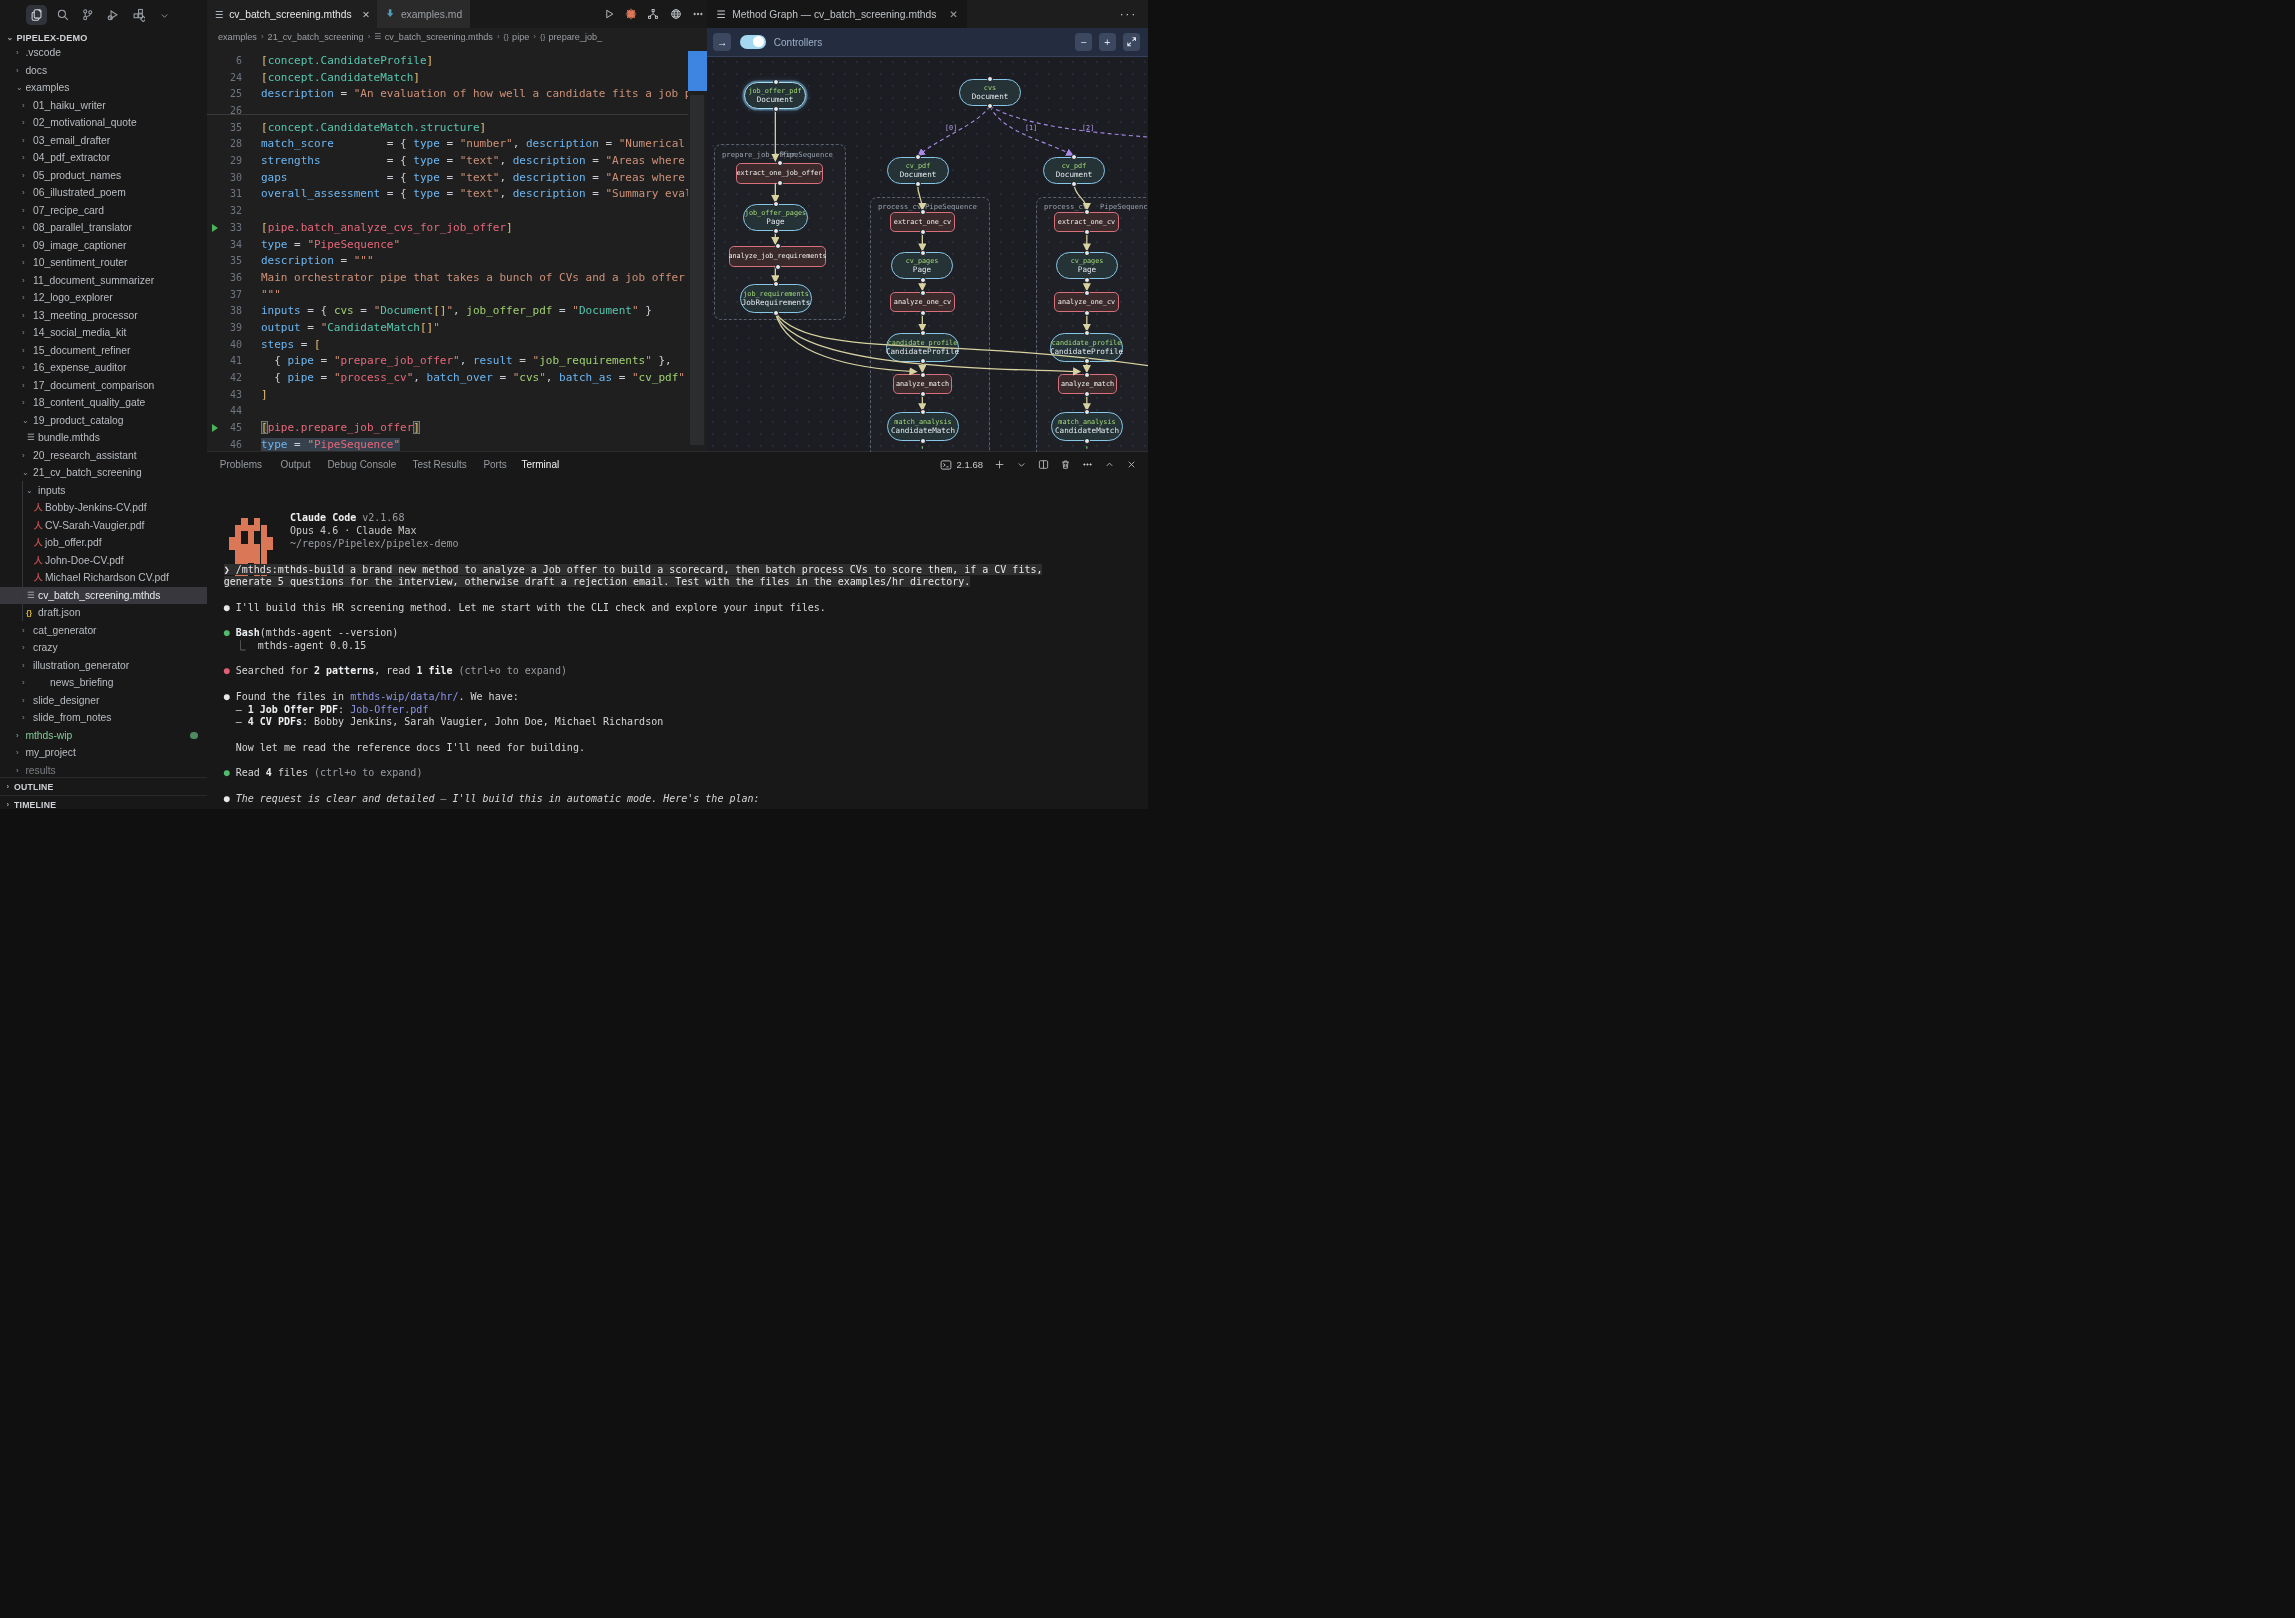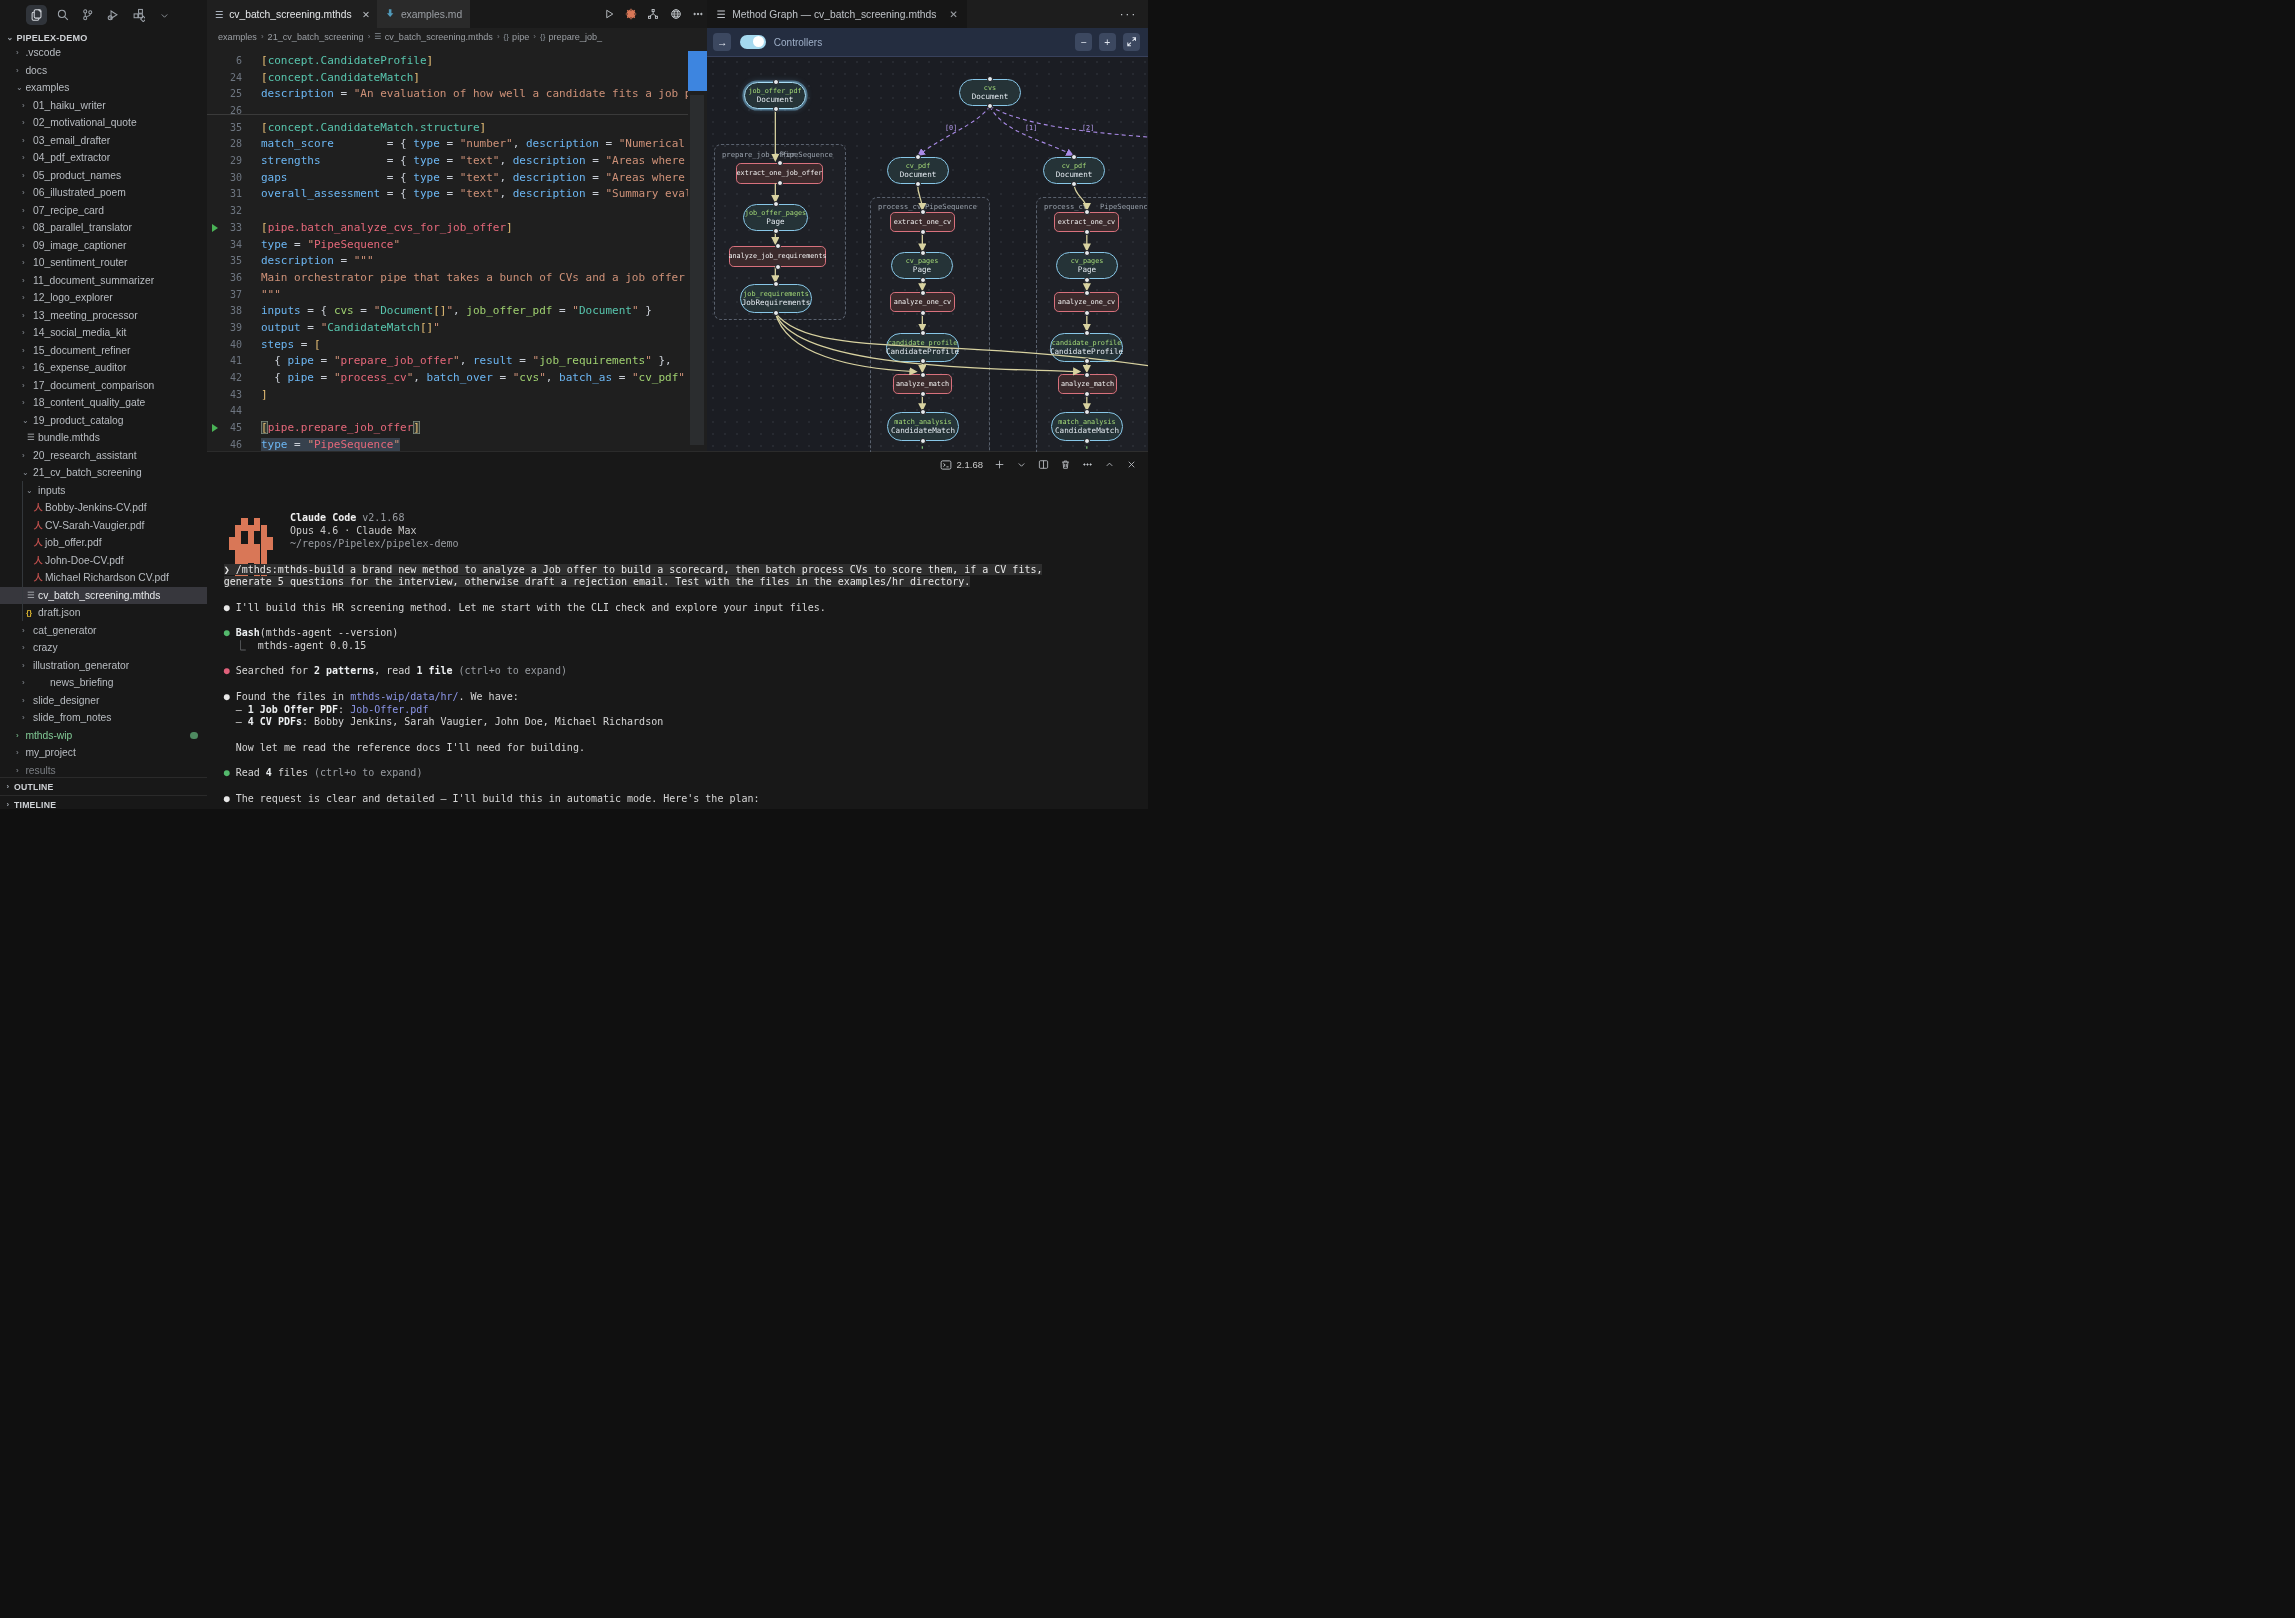--- a/index.html
+++ b/index.html
@@ -616,20 +616,41 @@
           <path d="M356,63 C340,86 298,100 267,124" stroke="#a98ae6" stroke-width="1.4" stroke-dasharray="5 4" fill="none" marker-end="url(#mP)"></path>
           <path d="M356,63 C372,96 424,106 459,124" stroke="#a98ae6" stroke-width="1.4" stroke-dasharray="5 4" fill="none" marker-end="url(#mP)"></path>
           <path d="M356,63 C400,88 480,96 558,102" stroke="#a98ae6" stroke-width="1.4" stroke-dasharray="5 4" fill="none"></path>
           <path d="M271,485 L271,497" stroke="#84c87c" stroke-width="1.5" stroke-dasharray="3 3" fill="none"></path>
           <path d="M478,485 L478,497" stroke="#84c87c" stroke-width="1.5" stroke-dasharray="3 3" fill="none"></path>
         </svg>
       </div>
   </div>
 
   <div class="panel">
+    <div class="ptabs" id="ptabs">
+        <div class="ptab" style="left: 6.4px; position: absolute;">
+          <span>Problems</span>
+        </div>
+        <div class="ptab" style="left: 67px; position: absolute;">
+          <span>Output</span>
+        </div>
+        <div class="ptab" style="left: 114px; position: absolute;">
+          <span>Debug Console</span>
+        </div>
+        <div class="ptab" style="left: 199px; position: absolute;">
+          <span>Test Results</span>
+        </div>
+        <div class="ptab" style="left: 270px; position: absolute;">
+          <span>Ports</span>
+        </div>
+        <div class="ptab active" style="left: 308px; position: absolute;">
+          <span class="pill"></span>
+          <span>Terminal</span>
+        </div>
+      </div>
     <div class="pright" id="pright">
         <span class="pver" style="display: flex; align-items: center;">
           <svg width="12" height="12" viewBox="0 0 16 16" fill="none" stroke="#c3c7cc" stroke-width="1.2">
             <rect x="1.5" y="2.5" width="13" height="11" rx="2"></rect>
             <path d="M4.5 6l2.5 2-2.5 2M8.5 10.5h3"></path>
           </svg>
           <span>2.1.68</span>
         </span>
         <span style="display: flex; align-items: center;">
           <svg width="11" height="11" viewBox="0 0 16 16" fill="none" stroke="#c3c7cc" stroke-width="1.2">
@@ -728,18 +749,18 @@
         <div class="tline" style="left: 16.7px; top: 188px;"><span class="bull-p">●</span><span class=""> Searched for </span><span class="tb">2 patterns</span><span class="">, read </span><span class="tb">1 file</span><span class=""> </span><span class="tdim">(ctrl+o to expand)</span></div>
         <div class="tline" style="left: 16.7px; top: 201px;"></div>
         <div class="tline" style="left: 16.7px; top: 214px;"><span class="bull-w">●</span><span class=""> Found the files in </span><span class="tlink">mthds-wip/data/hr/</span><span class="">. We have:</span></div>
         <div class="tline" style="left: 16.7px; top: 227px;"><span class="">  – </span><span class="tb">1 Job Offer PDF</span><span class="">: </span><span class="tlink">Job-Offer.pdf</span></div>
         <div class="tline" style="left: 16.7px; top: 239px;"><span class="">  – </span><span class="tb">4 CV PDFs</span><span class="">: Bobby Jenkins, Sarah Vaugier, John Doe, Michael Richardson</span></div>
         <div class="tline" style="left: 16.7px; top: 252px;"></div>
         <div class="tline" style="left: 16.7px; top: 265px;"><span class="">  Now let me read the reference docs I'll need for building.</span></div>
         <div class="tline" style="left: 16.7px; top: 277px;"></div>
         <div class="tline" style="left: 16.7px; top: 290px;"><span class="bull-g">●</span><span class=""> Read </span><span class="tb">4</span><span class=""> files </span><span class="tdim">(ctrl+o to expand)</span></div>
         <div class="tline" style="left: 16.7px; top: 303px;"></div>
-        <div class="tline" style="left: 16.7px; top: 316px;"><span class="bull-w">●</span><span class=""> The request is clear and detailed — I'll build this in automatic mode. Here's the plan:</span></div>
+        <div class="tline" style="left: 16.7px; top: 316px; font-style: italic;"><span class="bull-w">●</span><span class=""> The request is clear and detailed — I'll build this in automatic mode. Here's the plan:</span></div>
       </div>
   </div>
 
 </div>
 
 
 </body></html>

